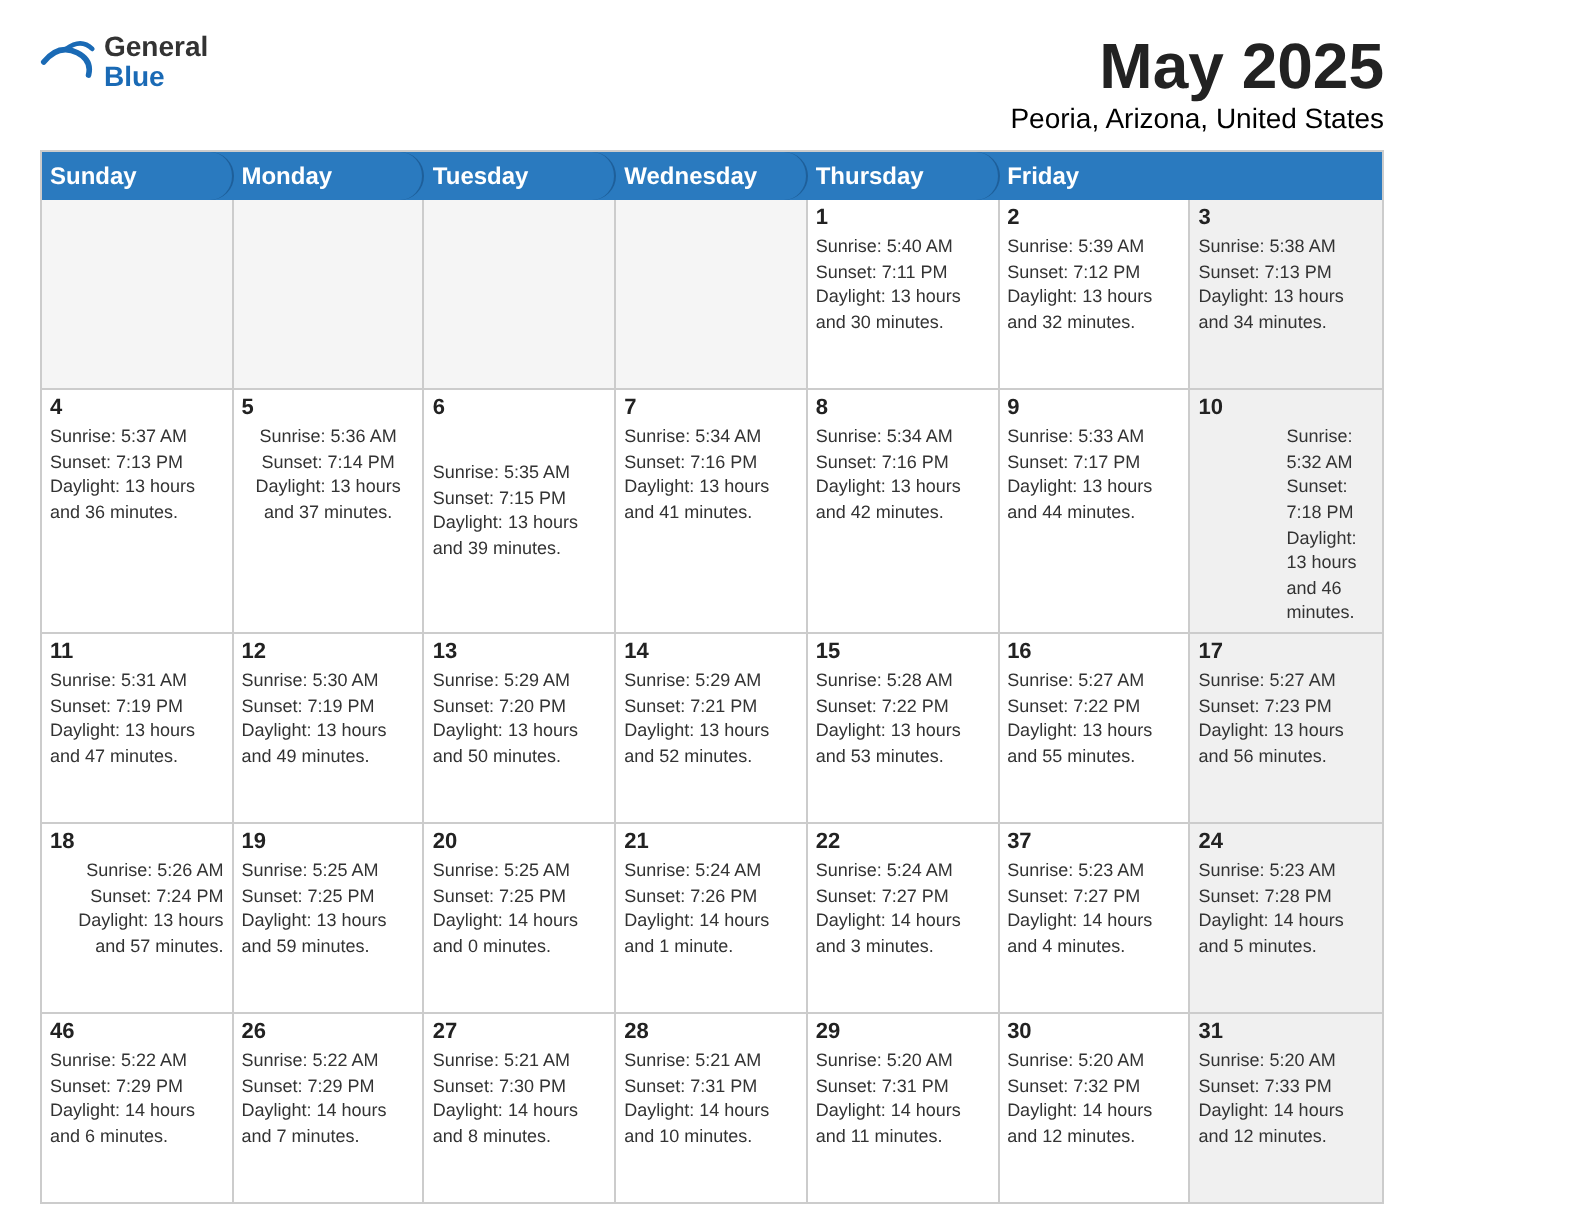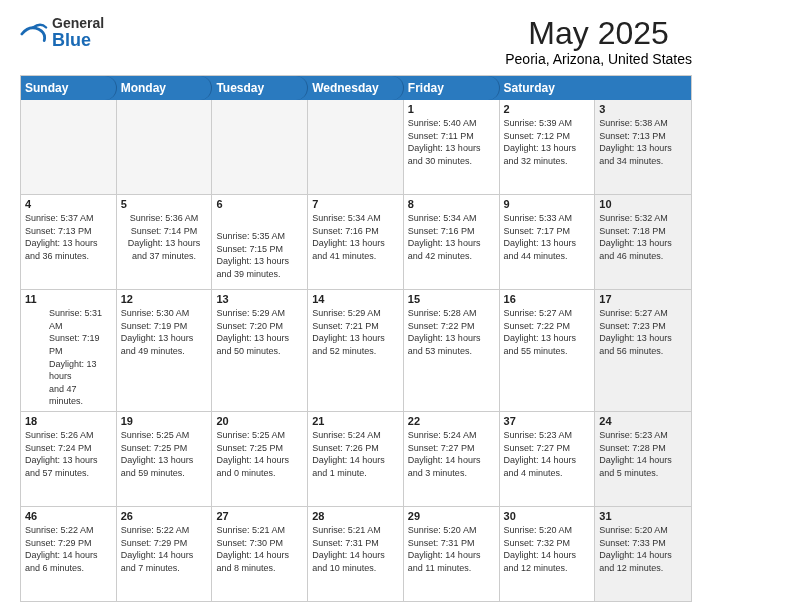--- a/index.html
+++ b/index.html
@@ -32,37 +32,36 @@
       display: flex;
       flex-direction: column;
       line-height: 1.1;
     }
     .logo-general {
       font-size: 14px;
       font-weight: bold;
       color: #333;
     }
     .logo-blue {
-      font-size: 18px;
+      font-size: 14px;
       font-weight: bold;
       color: #1a6ab5;
     }
     .logo-icon {
       width: 28px;
       height: 28px;
     }
     .title-block {
       text-align: right;
     }
     .main-title {
       font-size: 32px;
-      font-weight: normal;
+      font-weight: bold;
       color: #222;
       line-height: 1.1;
-      text-align: center;
     }
     .subtitle {
       font-size: 14px;
       color: #000000;
     }
     .calendar {
       flex: 1;
       display: flex;
       flex-direction: column;
       border: 1px solid #ccc;
@@ -138,22 +137,22 @@
       <div class="subtitle">Peoria, Arizona, United States</div>
     </div>
   </div>
 
   <div class="calendar">
     <div class="cal-header-row">
     <div class="cal-header-cell">Sunday</div>
         <div class="cal-header-cell">Monday</div>
         <div class="cal-header-cell">Tuesday</div>
         <div class="cal-header-cell">Wednesday</div>
+        <div class="cal-header-cell">Thursday</div>
         <div class="cal-header-cell">Friday</div>
-        <div class="cal-header-cell">Saturday</div>
       </div>
     <div class="cal-body">
     <div class="cal-row">
           <div class="cal-cell empty"></div>
           <div class="cal-cell empty"></div>
           <div class="cal-cell empty"></div>
           <div class="cal-cell empty"></div>
           <div class="cal-cell">
             <div class="day-num">1</div>
             <div class="day-info" style="white-space: pre-line;">Sunrise: 5:40 AM
@@ -214,30 +213,30 @@
           </div>
           <div class="cal-cell">
             <div class="day-num">9</div>
             <div class="day-info" style="white-space: pre-line;">Sunrise: 5:33 AM
 Sunset: 7:17 PM
 Daylight: 13 hours
 and 44 minutes.</div>
           </div>
           <div class="cal-cell shaded">
             <div class="day-num">10</div>
-            <div class="day-info" style="white-space: pre-line;">Sunrise: 5:32 AM
+            <div class="day-info" style="white-space: pre-line; margin-left: 44px;">Sunrise: 5:32 AM
 Sunset: 7:18 PM
 Daylight: 13 hours
 and 46 minutes.</div>
           </div>
         </div>
         <div class="cal-row">
           <div class="cal-cell">
             <div class="day-num">11</div>
-            <div class="day-info" style="white-space: pre-line; margin-left: 24px;">Sunrise: 5:31 AM
+            <div class="day-info" style="white-space: pre-line;">Sunrise: 5:31 AM
 Sunset: 7:19 PM
 Daylight: 13 hours
 and 47 minutes.</div>
           </div>
           <div class="cal-cell">
             <div class="day-num">12</div>
             <div class="day-info" style="white-space: pre-line;">Sunrise: 5:30 AM
 Sunset: 7:19 PM
 Daylight: 13 hours
 and 49 minutes.</div>
@@ -274,21 +273,21 @@
             <div class="day-num">17</div>
             <div class="day-info" style="white-space: pre-line;">Sunrise: 5:27 AM
 Sunset: 7:23 PM
 Daylight: 13 hours
 and 56 minutes.</div>
           </div>
         </div>
         <div class="cal-row">
           <div class="cal-cell">
             <div class="day-num">18</div>
-            <div class="day-info" style="white-space: pre-line;">Sunrise: 5:26 AM
+            <div class="day-info" style="white-space: pre-line; text-align: right;">Sunrise: 5:26 AM
 Sunset: 7:24 PM
 Daylight: 13 hours
 and 57 minutes.</div>
           </div>
           <div class="cal-cell">
             <div class="day-num">19</div>
             <div class="day-info" style="white-space: pre-line;">Sunrise: 5:25 AM
 Sunset: 7:25 PM
 Daylight: 13 hours
 and 59 minutes.</div>

